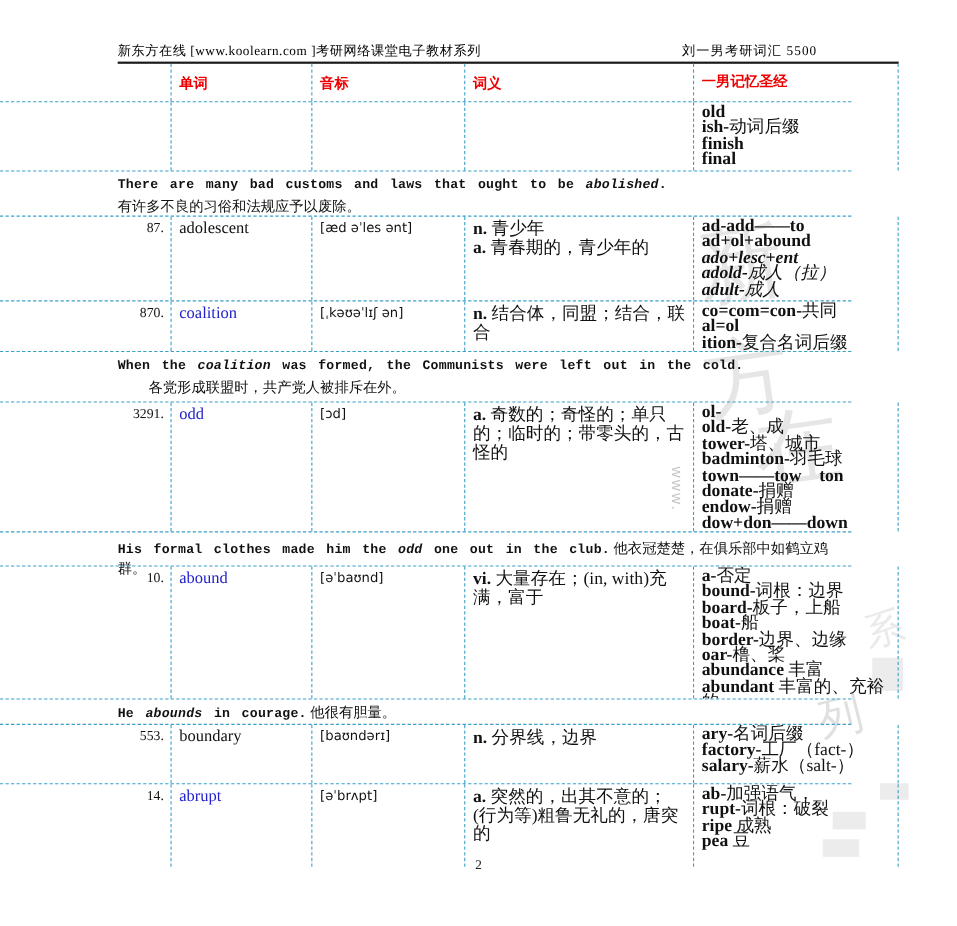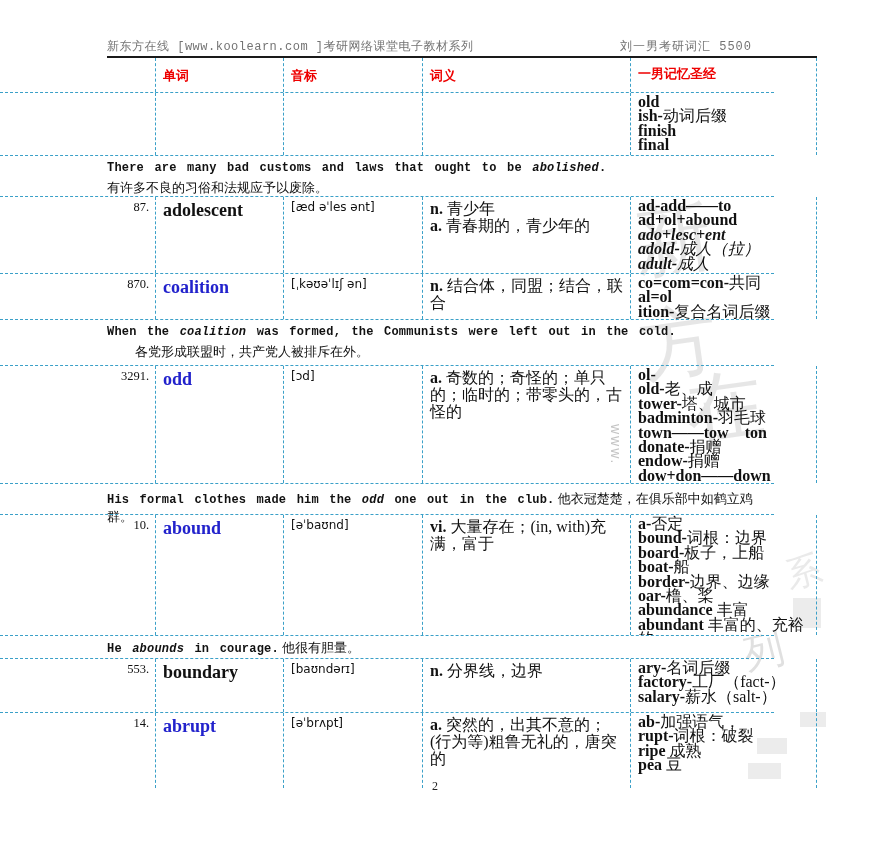--- a/index.html
+++ b/index.html
@@ -2,33 +2,33 @@
 <html><head>
 <meta charset="utf-8">
 <style>
   html,body { margin:0; padding:0; background:#fff; }
   .page {
     position:relative; width:870px; height:842px; background:#ffffff;
     font-family:"Liberation Serif", serif; color:#111; overflow:hidden;
   }
   
   .doc-header { position:absolute; top:38px; left:107px; width:710px; height:16px;
-    font-size:12px; color:#737373; font-family:Liberation Mono, monospace; }
+    font-size:12px; color:#000000; font-family:Liberation Serif, serif; }
   .doc-header .left { position:absolute; left:0; top:0; letter-spacing:0.5px; }
   .doc-header .right { position:absolute; left:513px; top:0; letter-spacing:1px; }
   .header-rule { position:absolute; top:56px; left:107px; width:710px; height:0;
     border-top:2px solid #1a1a1a; }
   
   #bands { position:absolute; top:58px; left:0; width:774px; }
   .band { box-sizing:border-box; border-top:1px dashed #3ba0c8; position:relative; }
   .band.first { border-top:none; }
   .cells { margin-left:107px; width:710px; height:100%; display:flex; box-sizing:border-box; }
   .c { box-sizing:border-box; border-left:1px dashed #3ba0c8; padding:2px 4px 0 7px; overflow:hidden; }
   .c.num  { width:48px; border-left:none; text-align:right; padding:3px 6px 0 0; font-size:12.5px; }
-  .c.word { width:128px; font-weight:bold; font-size:18px; padding-top:3px; }
+  .c.word { width:128px; font-weight:normal; font-size:15px; padding-top:3px; }
   .c.phon { width:139px; font-family:"DejaVu Sans", sans-serif; font-size:12px; padding-top:3px; }
   .c.mean { width:208px; font-size:16px; line-height:17px; padding-top:3px; }
   .c.mem  { width:187px; border-right:1px dashed #3ba0c8; font-size:16px; line-height:14.4px; padding-top:2px; }
   .word-blue { color:#2222cc; }
   .hdr .c { color:#ee0000; font-weight:bold; font-size:13px; padding-top:9px; font-family:"Liberation Sans", sans-serif; }
   .mem-line b { font-family:"Liberation Serif", serif; }
   .mem-line.it { font-style:italic; }
   .mean .pos { font-weight:bold; margin-right:4px; }
   
   .band.sent { padding-left:107px; box-sizing:border-box;

